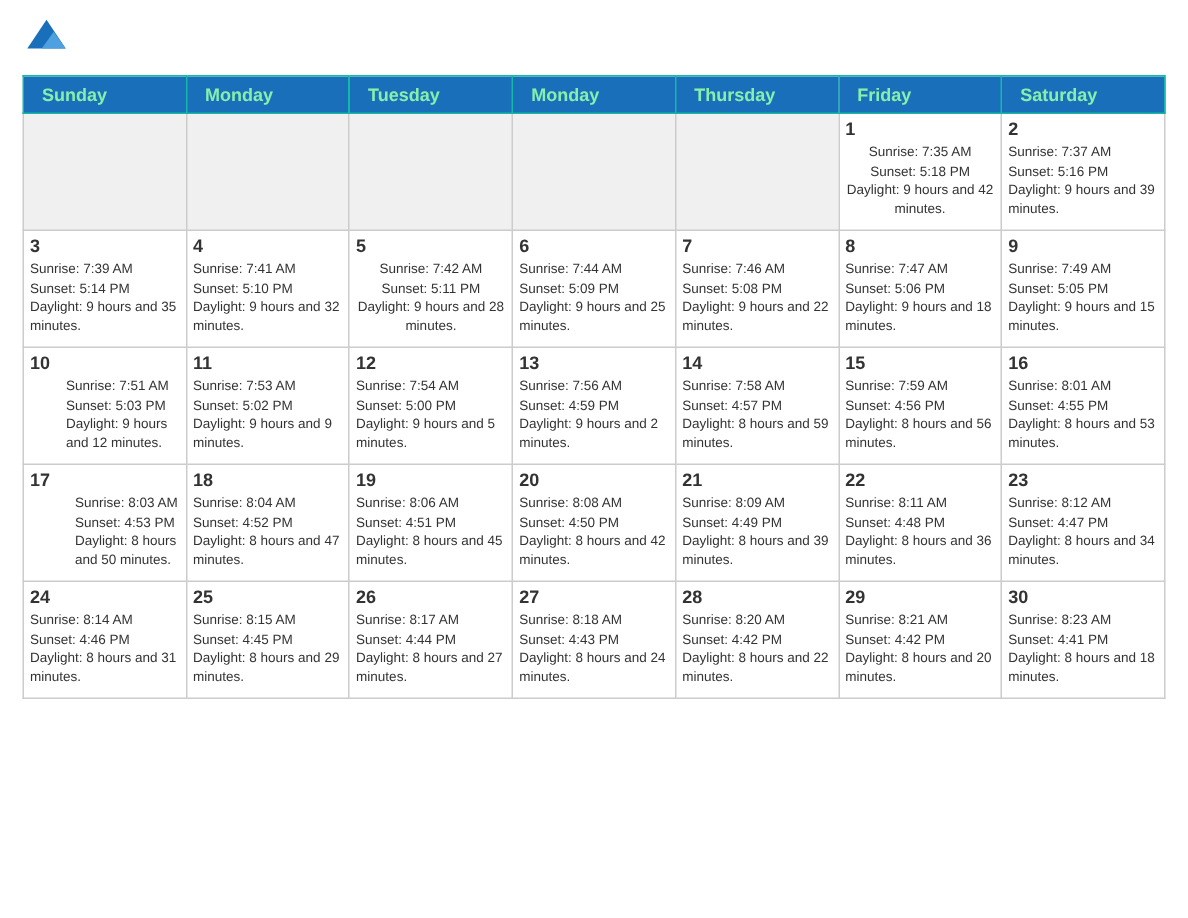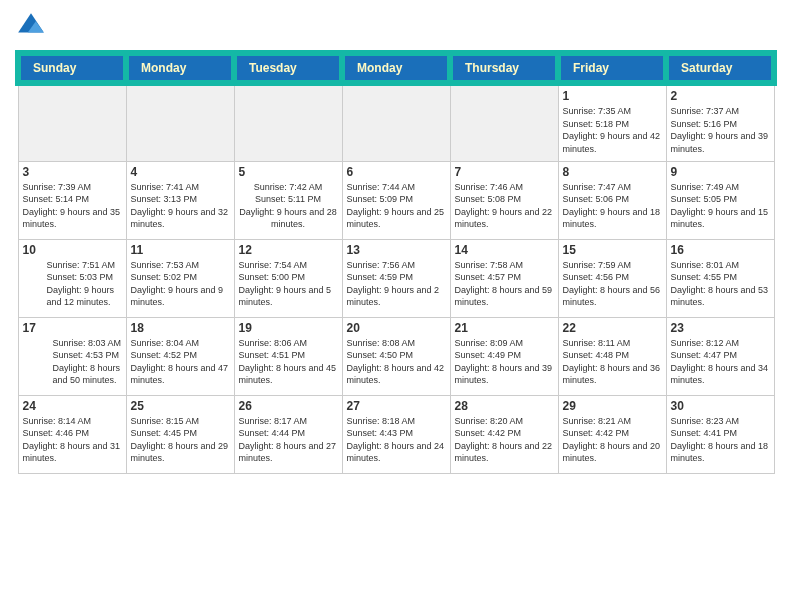--- a/index.html
+++ b/index.html
@@ -50,26 +50,26 @@
       font-size: 14px;
       color: #555;
     }
     table {
       width: 100%;
       border-collapse: collapse;
       table-layout: fixed;
     }
     th {
       background: #1a6fba;
-      color: #fef9c3;
+      color: #86efac;
       font-size: 12px;
       font-weight: bold;
       padding: 5px 12px;
       text-align: left;
-      border: 6px solid #14b8a6;
+      border: 1px solid #14b8a6;
     }
     td {
       border: 1px solid #ccc;
       vertical-align: top;
       padding: 3px 4px;
       font-size: 9.5px;
       color: #333;
       height: 78px;
       background: #fff;
     }
@@ -124,42 +124,42 @@
     </thead>
     <tbody id="calendar-body">
         <tr>
           <td class="empty"></td>
           <td class="empty"></td>
           <td class="empty"></td>
           <td class="empty"></td>
           <td class="empty"></td>
           <td>
             <span class="day-num">1</span>
-            <div class="day-info" style="white-space: pre-line;">Sunrise: 7:35 AM
+            <div class="day-info" style="white-space: pre-line; text-align: center;">Sunrise: 7:35 AM
 Sunset: 5:18 PM
 Daylight: 9 hours and 42 minutes.</div>
           </td>
           <td>
             <span class="day-num">2</span>
             <div class="day-info" style="white-space: pre-line;">Sunrise: 7:37 AM
 Sunset: 5:16 PM
 Daylight: 9 hours and 39 minutes.</div>
           </td>
         </tr>
         <tr>
           <td>
             <span class="day-num">3</span>
             <div class="day-info" style="white-space: pre-line;">Sunrise: 7:39 AM
 Sunset: 5:14 PM
 Daylight: 9 hours and 35 minutes.</div>
           </td>
           <td>
             <span class="day-num">4</span>
             <div class="day-info" style="white-space: pre-line;">Sunrise: 7:41 AM
-Sunset: 3:13 PM
+Sunset: 5:10 PM
 Daylight: 9 hours and 32 minutes.</div>
           </td>
           <td>
             <span class="day-num">5</span>
             <div class="day-info" style="white-space: pre-line; text-align: center;">Sunrise: 7:42 AM
 Sunset: 5:11 PM
 Daylight: 9 hours and 28 minutes.</div>
           </td>
           <td>
             <span class="day-num">6</span>

